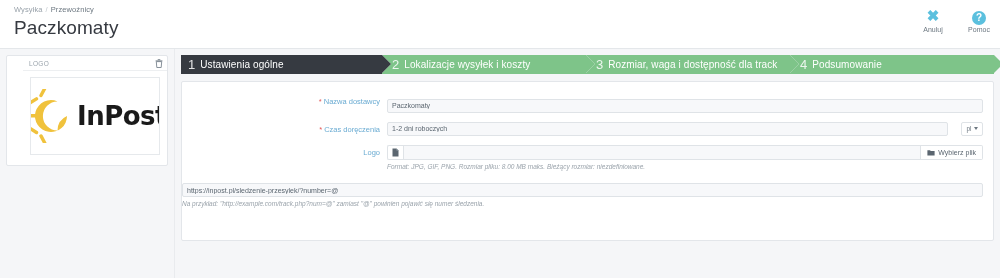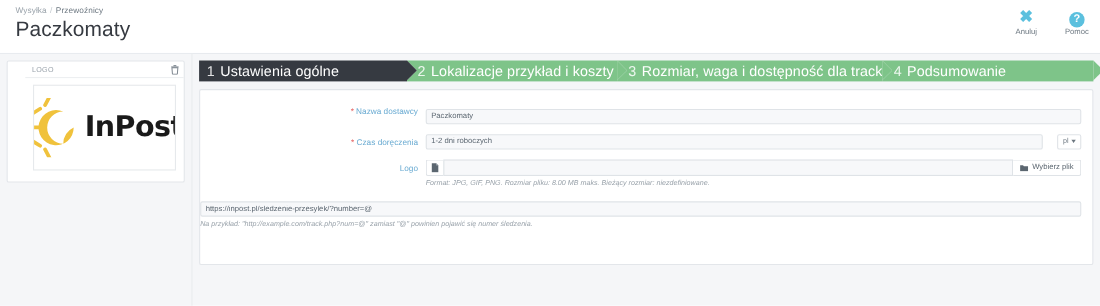--- a/index.html
+++ b/index.html
@@ -173,21 +173,21 @@
   }
   .step.first { padding-left: 7px; }
   .step .num {
     font-size: 13px;
     font-weight: 400;
     opacity: .85;
     margin-right: 5px;
     line-height: 1;
   }
   .step .txt {
-    font-size: 13px;
+    font-size: 10px;
     white-space: nowrap;
     letter-spacing: .1px;
   }
   .step.active { background: #363a41; z-index: 4; }
   .step.done   { background: #7ec489; }
   .step::after {
     content: "";
     position: absolute;
     right: -9px; top: 0;
     width: 0; height: 0;
@@ -378,21 +378,21 @@
 
   <div class="main-col">
 
     <div class="steps">
       <div class="step active first">
         <span class="num">1</span>
         <span class="txt">Ustawienia ogólne</span>
       </div>
       <div class="step done">
         <span class="num">2</span>
-        <span class="txt">Lokalizacje przykład i koszty</span>
+        <span class="txt">Lokalizacje wysyłek i koszty</span>
       </div>
       <div class="step done">
         <span class="num">3</span>
         <span class="txt">Rozmiar, waga i dostępność dla track</span>
       </div>
       <div class="step done last">
         <span class="num">4</span>
         <span class="txt">Podsumowanie</span>
       </div>
     </div>

